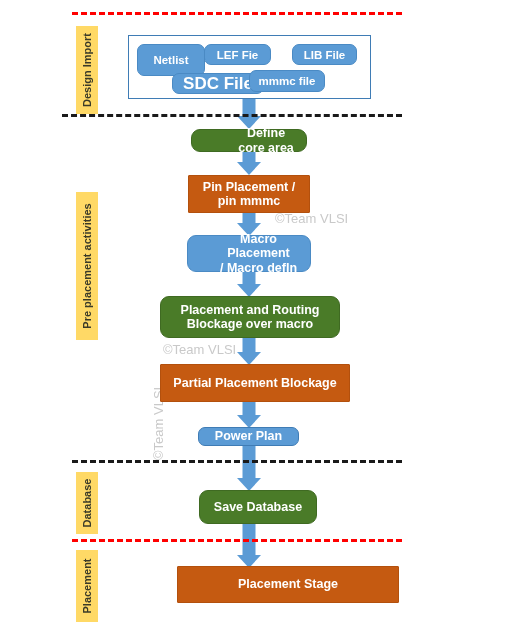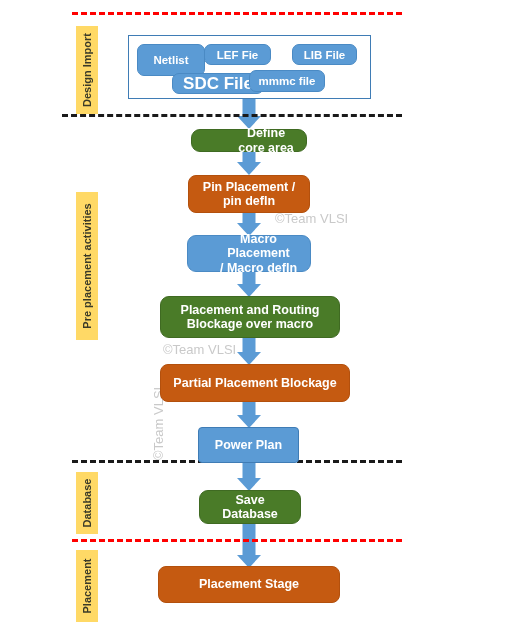--- a/index.html
+++ b/index.html
@@ -63,21 +63,21 @@
     padding: 2px 6px;
   }
   .node.green {
     background: #4a7b28;
     border: 1.5px solid #3f6a22;
     border-radius: 9px;
   }
   .node.orange {
     background: #c55a11;
     border: 1.5px solid #b3500d;
-    border-radius: 8px;
+    border-radius: 1px;
   }
   .node.blue {
     background: #5b9bd5;
     border: 1.5px solid #4a8ac4;
     border-radius: 9px;
   }
   .node.blue-sq {
     background: #5b9bd5;
     border: 1.5px solid #3f7cb5;
     border-radius: 4px;
@@ -238,42 +238,42 @@
     <div class="shaft" style="height:31px;"></div>
     <div class="head"></div>
   </div>
 
   <div class="node green" style="left:191px; top:129px; width:116px; height:23px; font-size:12.5px;padding-left:40px;">
     <span>Define core area</span>
   </div>
 
   <div class="node orange" style="left:188px; top:175px; width:122px; height:38px; font-size:12.5px; flex-direction:column;">
     <span>Pin Placement /</span>
-    <span>pin defIn</span>
+    <span>pin mmmc</span>
   </div>
 
   <div class="node blue" style="left:187px; top:235px; width:124px; height:37px; font-size:12.5px; flex-direction:column;padding-left:25px;">
     <span>Macro Placement</span>
     <span>/ Macro defIn</span>
   </div>
 
   <div class="node green" style="left:160px; top:296px; width:180px; height:42px; font-size:12.5px; flex-direction:column;">
     <span>Placement and Routing</span>
     <span>Blockage over macro</span>
   </div>
 
   <div class="node orange" style="left:160px; top:364px; width:190px; height:38px; font-size:12.5px;">
     <span>Partial Placement Blockage</span>
   </div>
 
-  <div class="node blue-sq" style="left:198px; top:427px; width:101px; height:36px; font-size:12.5px;">
+  <div class="node blue-sq" style="left:198px; top:427px; width:101px; height:19px; font-size:12.5px;border-radius:7px;">
     <span>Power Plan</span>
   </div>
 
-  <div class="node green" style="left:199px; top:490px; width:102px; height:34px; font-size:12.5px;">
+  <div class="node green" style="left:199px; top:490px; width:118px; height:34px; font-size:12.5px;">
     <span>Save Database</span>
   </div>
 
-  <div class="node orange" style="left:158px; top:566px; width:182px; height:37px; font-size:12.5px;">
+  <div class="node orange" style="left:177px; top:566px; width:222px; height:37px; font-size:12.5px;">
     <span>Placement Stage</span>
   </div>
 
 </div>
 
 </body></html>

